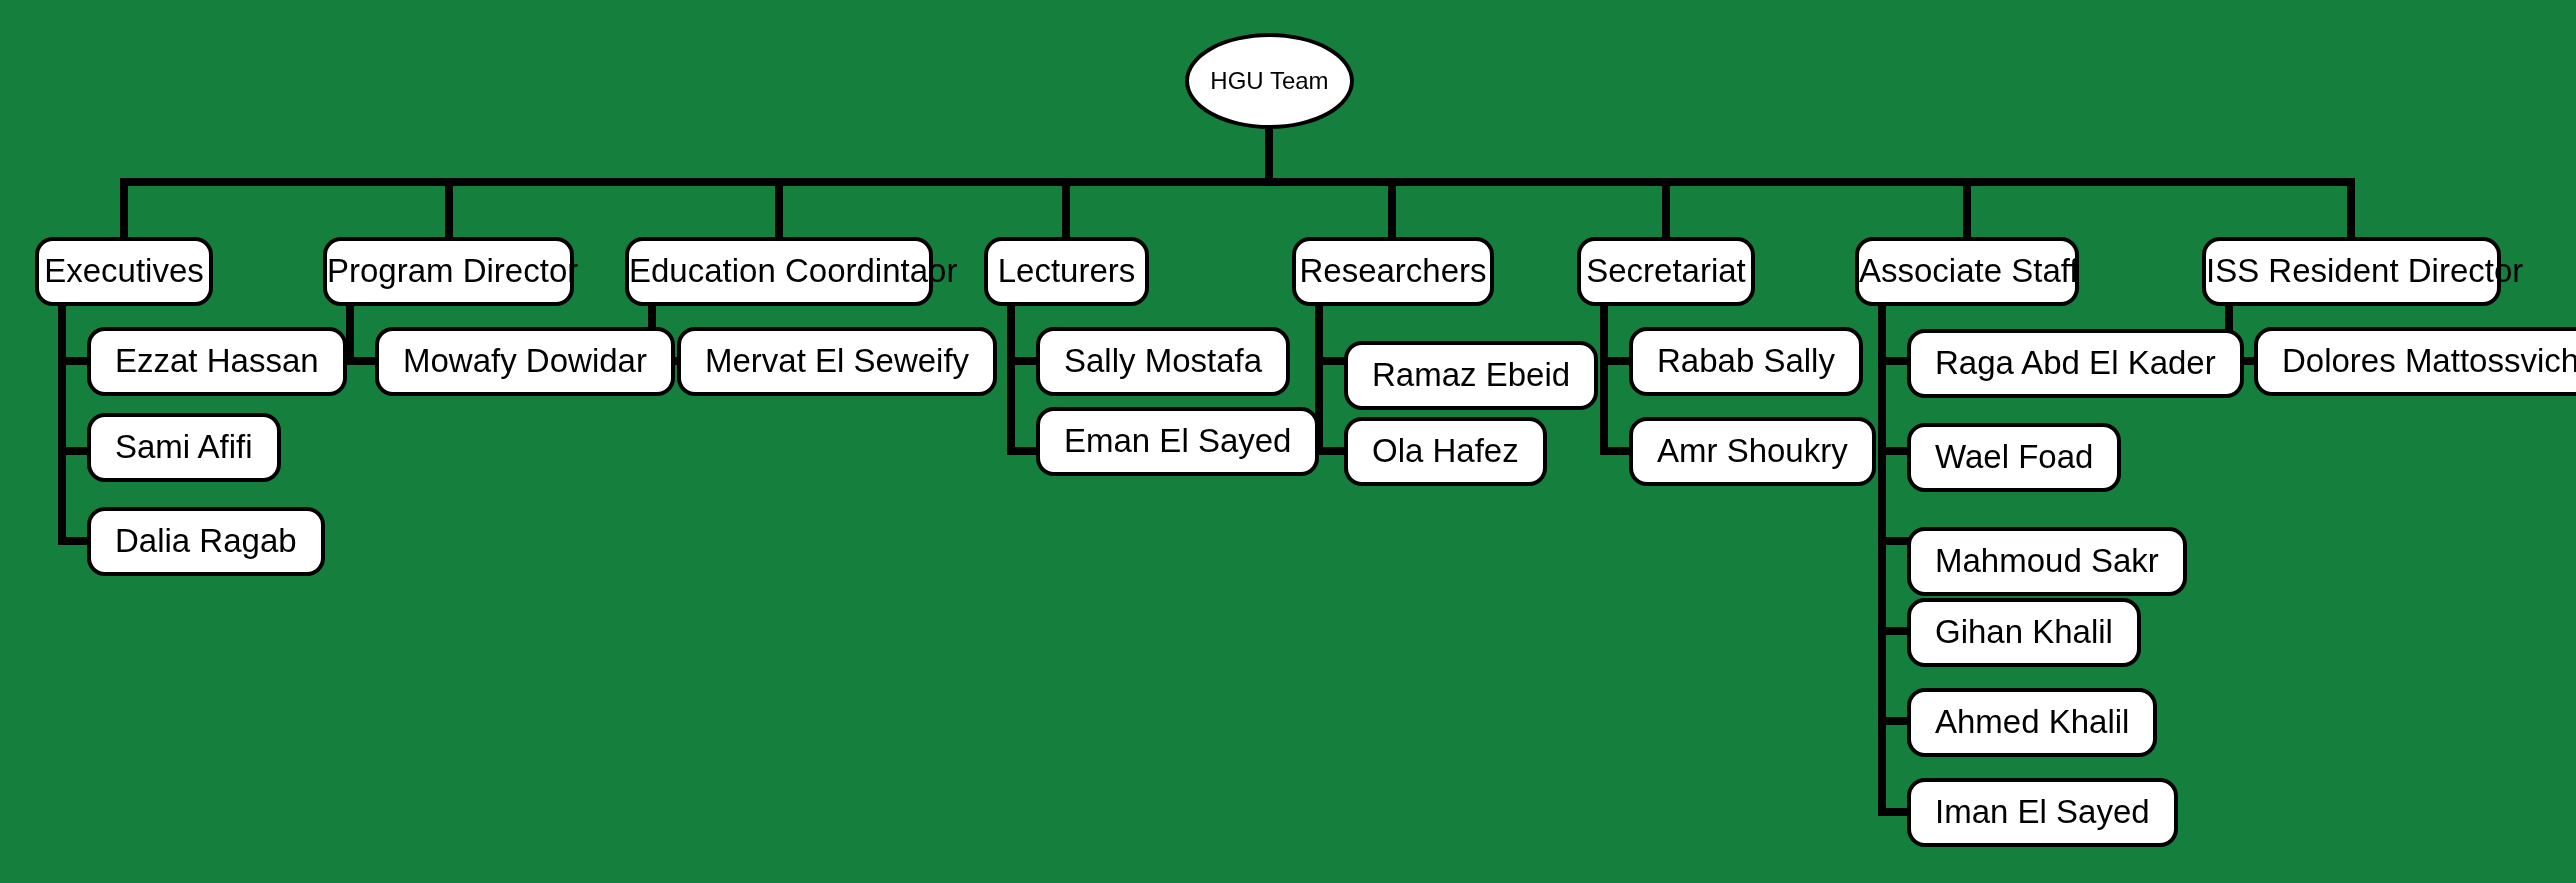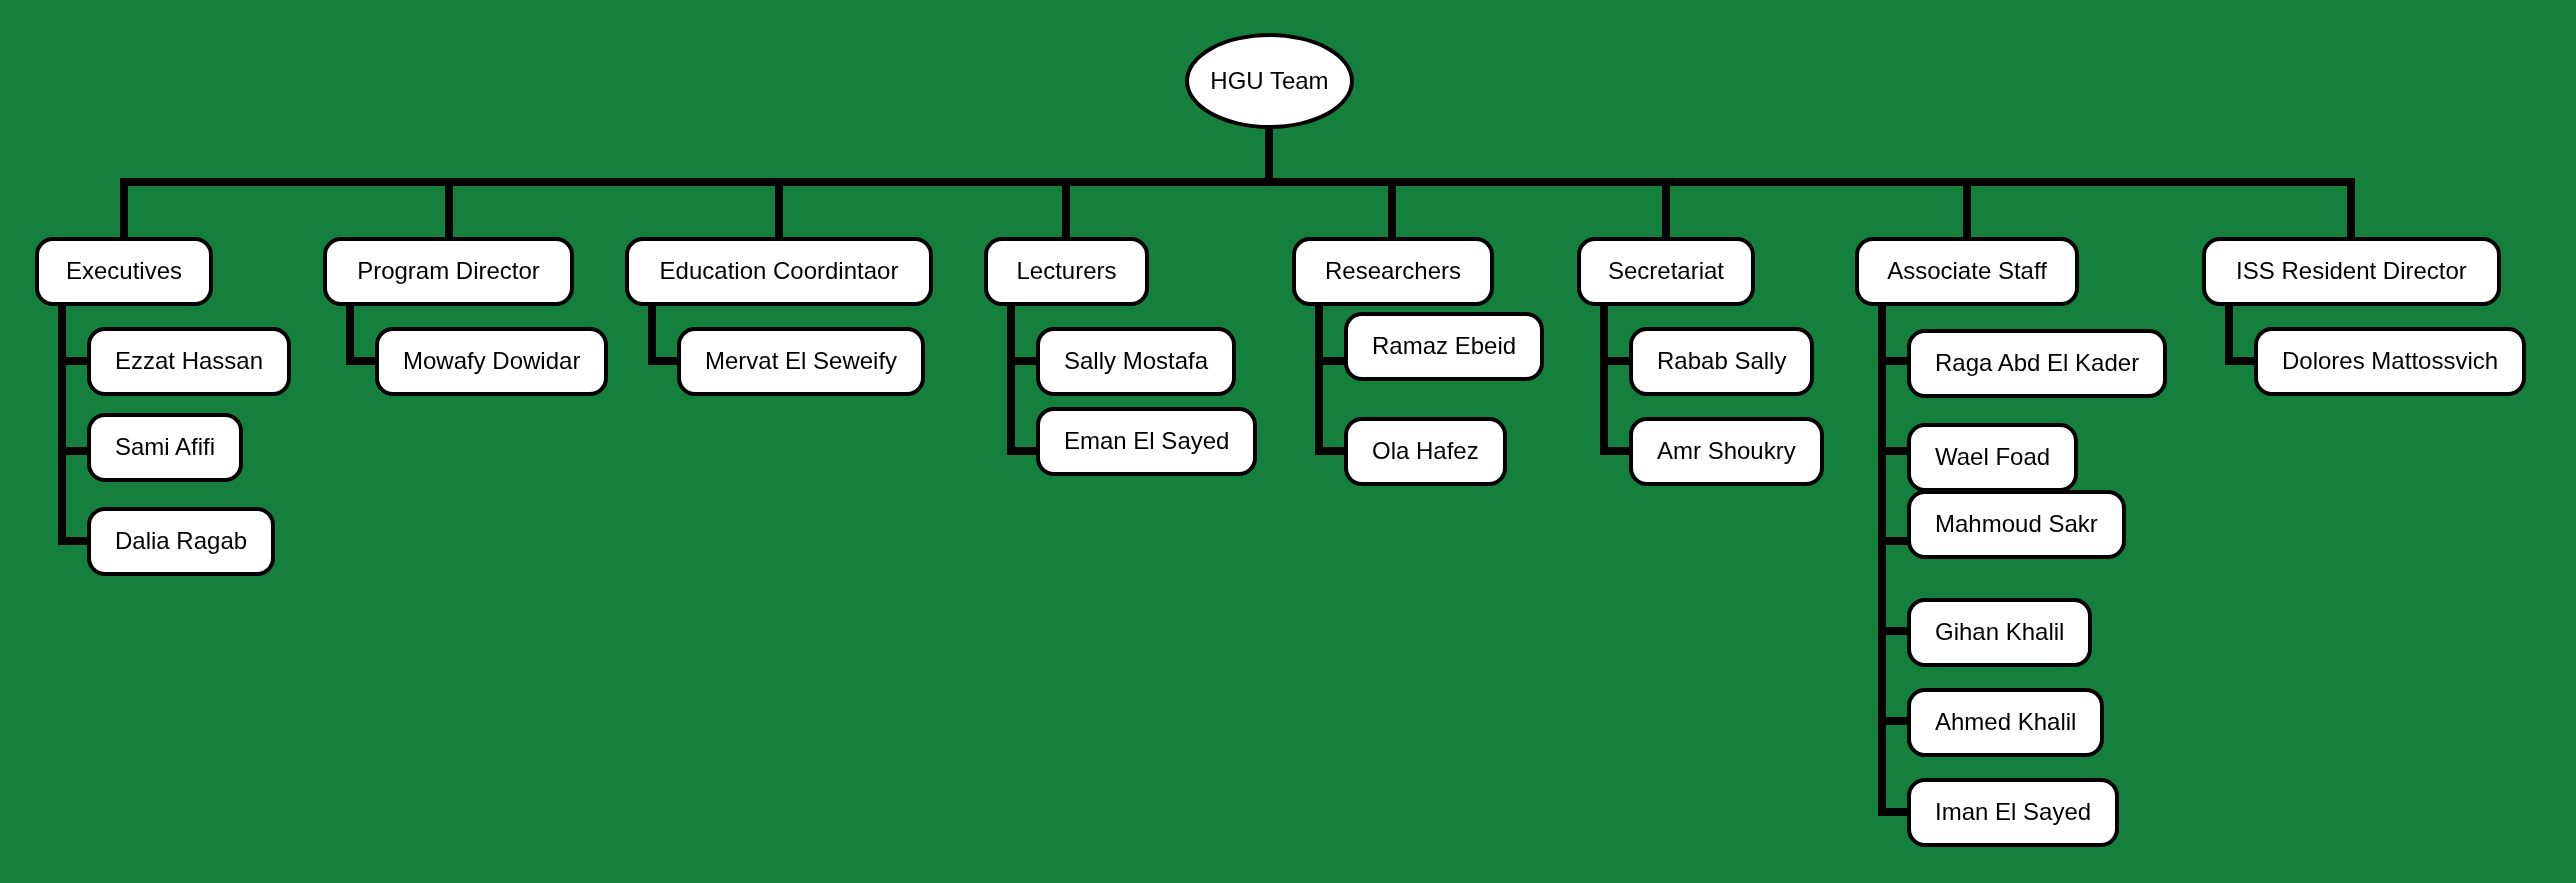--- a/index.html
+++ b/index.html
@@ -57,21 +57,21 @@
   
   .gbox, .mbox {
     position: absolute;
     height: 69px;
     border: 4.5px solid #000;
     border-radius: 18px;
     box-sizing: border-box;
     background: #fff;
     text-align: center;
     line-height: 59px;
-    font-size: 24px;
+    font-size: 33px;
     white-space: nowrap;
     z-index: 2;
   }
   .gbox { left: 0; top: 237px; }
   .mbox { left: 52px; padding: 0 24px; }
 </style>
 </head>
 <body>
 
 <div id="canvas">
@@ -116,21 +116,21 @@
     <div class="mbox" style="top:327px">Sally Mostafa</div>
     <div class="elbow" style="top:447px"></div>
     <div class="mbox" style="top:407px">Eman El Sayed</div>
   </div>
 
   <div class="group" style="left:1292px">
     <div class="stub" style="left:96px"></div>
     <div class="gbox" style="width:202px">Researchers</div>
     <div class="vline" style="top:301px;height:154px"></div>
     <div class="elbow" style="top:357px"></div>
-    <div class="mbox" style="top:312px">Ramaz Ebeid</div>
+    <div class="mbox" style="top:341px">Ramaz Ebeid</div>
     <div class="elbow" style="top:447px"></div>
     <div class="mbox" style="top:417px">Ola Hafez</div>
   </div>
 
   <div class="group" style="left:1577px">
     <div class="stub" style="left:85px"></div>
     <div class="gbox" style="width:178px">Secretariat</div>
     <div class="vline" style="top:301px;height:154px"></div>
     <div class="elbow" style="top:357px"></div>
     <div class="mbox" style="top:327px">Rabab Sally</div>
@@ -140,21 +140,21 @@
 
   <div class="group" style="left:1855px">
     <div class="stub" style="left:108px"></div>
     <div class="gbox" style="width:224px">Associate Staff</div>
     <div class="vline" style="top:301px;height:515px"></div>
     <div class="elbow" style="top:357px"></div>
     <div class="mbox" style="top:329px">Raga Abd El Kader</div>
     <div class="elbow" style="top:447px"></div>
     <div class="mbox" style="top:423px">Wael Foad</div>
     <div class="elbow" style="top:537px"></div>
-    <div class="mbox" style="top:490px">Mahmoud Sakr</div>
+    <div class="mbox" style="top:527px">Mahmoud Sakr</div>
     <div class="elbow" style="top:627px"></div>
     <div class="mbox" style="top:598px">Gihan Khalil</div>
     <div class="elbow" style="top:717px"></div>
     <div class="mbox" style="top:688px">Ahmed Khalil</div>
     <div class="elbow" style="top:808px"></div>
     <div class="mbox" style="top:778px">Iman El Sayed</div>
   </div>
 
   <div class="group" style="left:2202px">
     <div class="stub" style="left:145px"></div>

